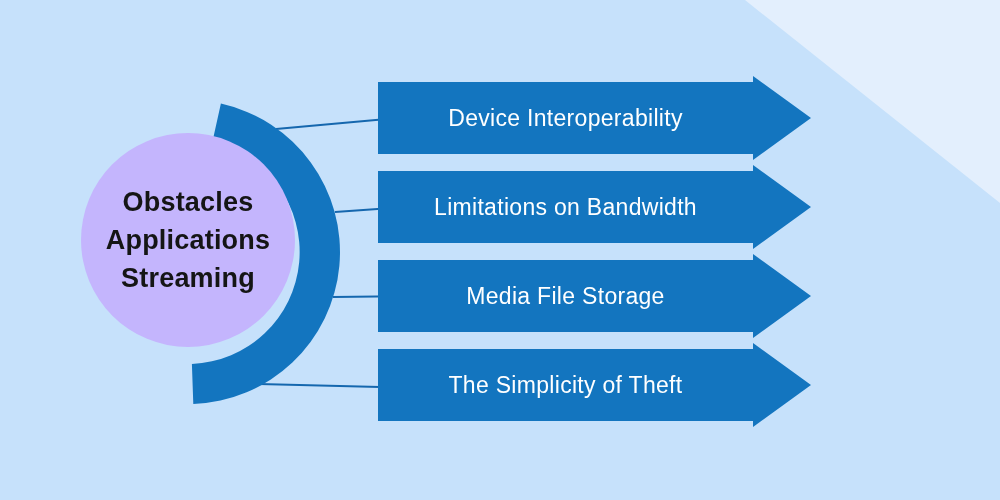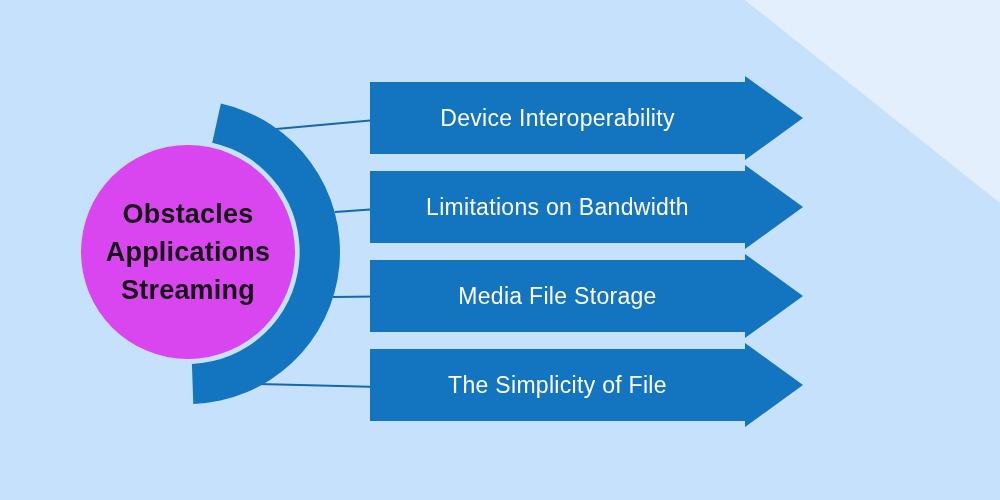--- a/index.html
+++ b/index.html
@@ -4,30 +4,30 @@
 <style>
   html,body{margin:0;padding:0;}
   body{
     width:1000px;height:500px;overflow:hidden;
     font-family:"Liberation Sans", sans-serif;
     background:#c6e1fb;
   }
   .stage{position:relative;width:1000px;height:500px;}
   .bg-svg{position:absolute;left:0;top:0;z-index:0;}
   .title-circle{
-    position:absolute;left:81px;top:145px;width:214px;height:214px;
-    background:#d946ef;border-radius:50%;z-index:2;
+    position:absolute;left:81px;top:133px;width:214px;height:214px;
+    background:#c4b5fd;border-radius:50%;z-index:2;
     display:flex;flex-direction:column;align-items:center;justify-content:center;
   }
   .title-line{
     font-size:27px;font-weight:bold;color:#151515;line-height:38px;
     letter-spacing:0.2px;white-space:nowrap;
   }
   .arrow{
-    position:absolute;left:370px;width:433px;height:84px;z-index:1;
+    position:absolute;left:378px;width:433px;height:84px;z-index:1;
     background:#1375BF;
     clip-path:polygon(0px 6px,375px 6px,375px 0px,433px 42px,375px 84px,375px 78px,0px 78px);
   }
   .arrow-label{
     position:absolute;left:0;top:6px;width:375px;height:72px;
     display:flex;align-items:center;justify-content:center;
     color:#ffffff;font-size:23px;letter-spacing:0.3px;white-space:nowrap;
   }
   .arrow-1{top:76px;}
   .arrow-2{top:165px;text-decoration:underline;}
@@ -57,16 +57,16 @@
   <div class="arrow arrow-1">
     <div class="arrow-label">Device Interoperability</div>
   </div>
   <div class="arrow arrow-2">
     <div class="arrow-label">Limitations on Bandwidth</div>
   </div>
   <div class="arrow arrow-3">
     <div class="arrow-label">Media File Storage</div>
   </div>
   <div class="arrow arrow-4">
-    <div class="arrow-label">The Simplicity of File</div>
+    <div class="arrow-label">The Simplicity of Theft</div>
   </div>
 
 </div>
 
 </body></html>

